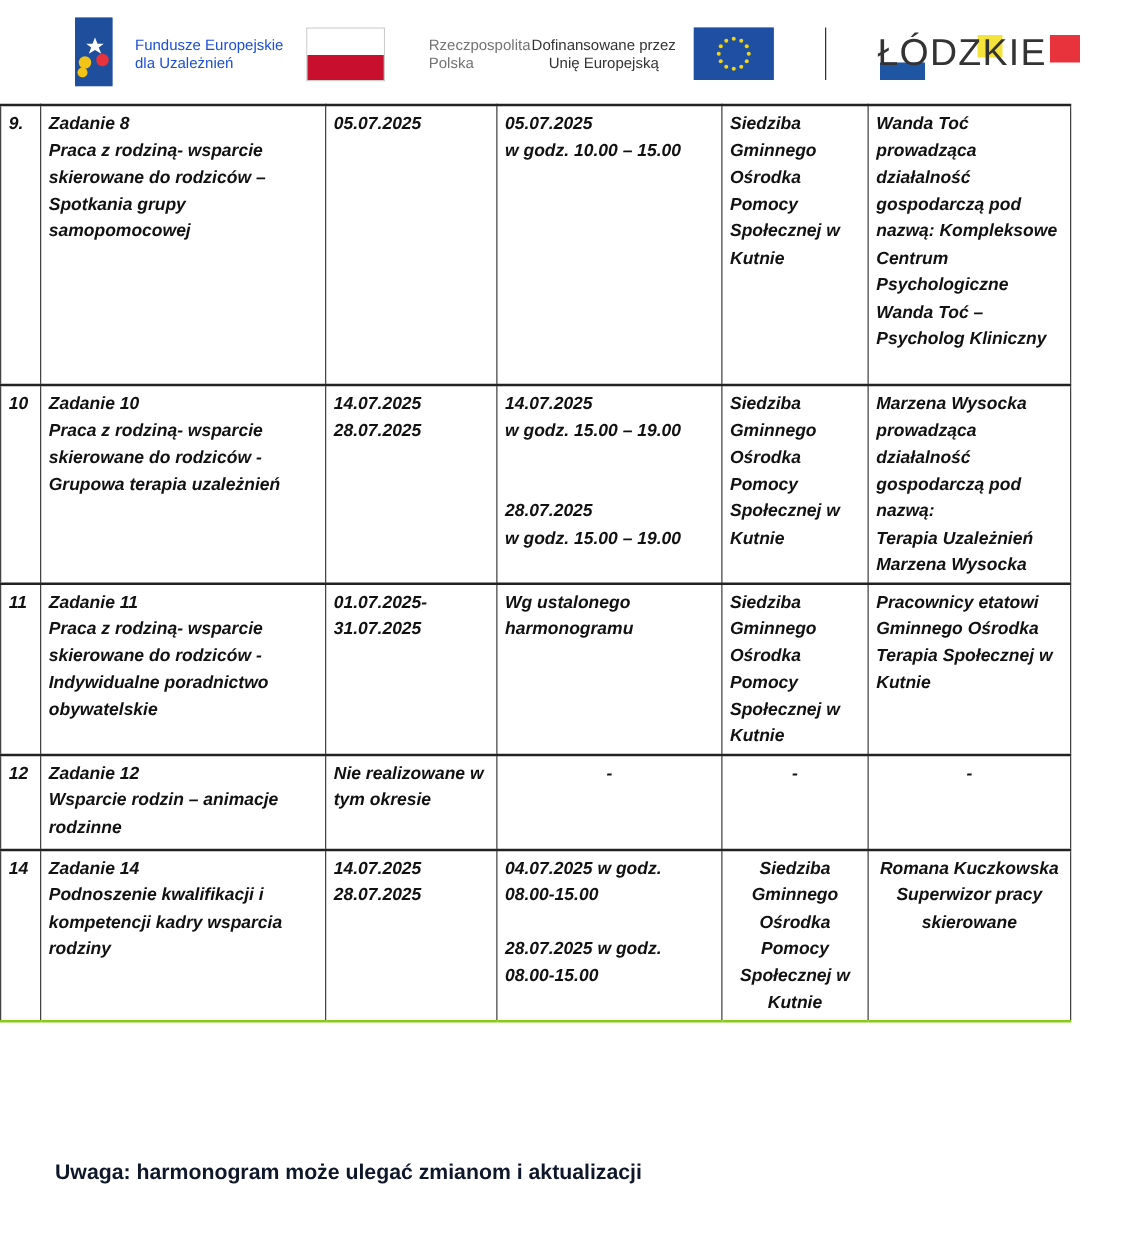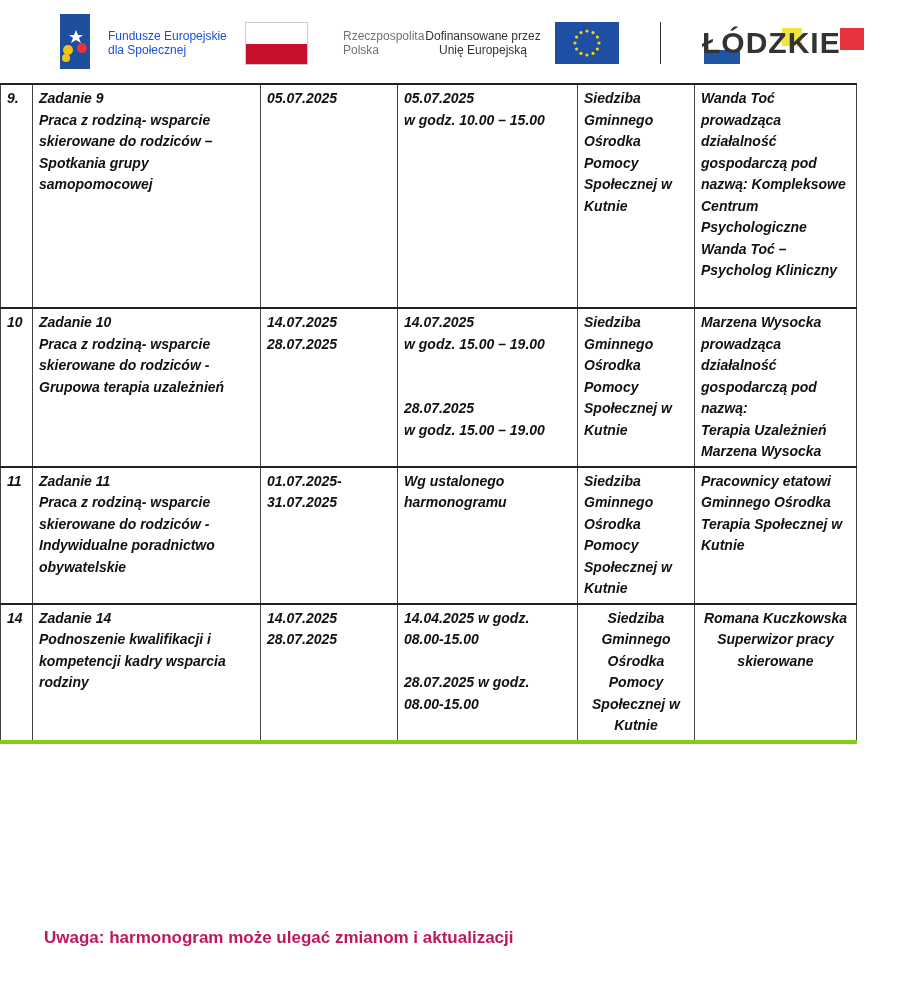--- a/index.html
+++ b/index.html
@@ -14,48 +14,48 @@
   .pl-flag .white { height:50%; background:#fff; }
   .pl-flag .red { height:50%; background:#c8102e; }
   .pl-text { position:absolute; left:318px; top:29px; font-size:12px; line-height:14px; color:#737373;margin-left:25px; }
   .eu-text { position:absolute; left:420px; top:29px; width:126px; font-size:12px; line-height:14px; color:#333; text-align:center; }
   .eu-flag { position:absolute; left:555px; top:22px; width:64px; height:42px; background:#1f4fa3; }
   .sep { position:absolute; left:660px; top:22px; width:1px; height:42px; background:#333; }
   .lodz { position:absolute; left:700px; top:22px; width:165px; height:45px; }
   .lodz .blue { position:absolute; left:4px; top:28px; width:36px; height:14px; background:#1f56a3; }
   .lodz .yellow { position:absolute; left:82px; top:6px; width:20px; height:18px; background:#f3e33a; }
   .lodz .red { position:absolute; left:140px; top:6px; width:24px; height:22px; background:#e8323c; }
-  .lodz .word { position:absolute; left:2px; top:4px; font-size:30px; letter-spacing:1px; color:#333; font-family:"Liberation Sans", sans-serif; font-weight:bold; }
+  .lodz .word { position:absolute; left:2px; top:4px; font-size:30px; letter-spacing:1px; color:#333; font-family:"Liberation Sans", sans-serif; font-weight:normal; }
 
   
   table.sched { position:absolute; left:0; top:83px; border-collapse:collapse; table-layout:fixed; width:856px; }
   table.sched td { border:1px solid #444; vertical-align:top; padding:3px 6px 3px 6px;
                    font-style:italic; font-weight:bold; font-size:14px; line-height:21.5px; white-space:pre-line; }
   table.sched tr { border-top:2px solid #222; }
-  table.sched tr:last-child td { border-bottom:4px solid #84cc16; }
+  table.sched tr:last-child td { border-bottom:2px solid #84cc16; }
   td.c-center { text-align:center; }
 
-  .note { position:absolute; left:44px; top:928px; font-size:17px; font-weight:bold; color:#be185d; }
+  .note { position:absolute; left:44px; top:928px; font-size:17px; font-weight:bold; color:#0f172a; }
 </style>
 </head>
 <body>
 
 <div class="logos">
   <div class="fe-logo">
     <svg width="30" height="55" viewBox="0 0 30 55">
       <rect width="30" height="55" fill="#1f4e9c"></rect>
       <polygon points="16,16 18,21 23,21 19,24 21,29 16,26 11,29 13,24 9,21 14,21" fill="#fff"></polygon>
       <circle cx="8" cy="36" r="5" fill="#f3c318"></circle>
       <circle cx="22" cy="34" r="5" fill="#e8323c"></circle>
       <circle cx="6" cy="44" r="4" fill="#f3c318"></circle>
     </svg>
   </div>
   <div class="fe-text">
     <div>Fundusze Europejskie</div>
-    <div>dla Społecznej</div>
+    <div>dla Uzależnień</div>
   </div>
 
   <div class="pl-flag">
     <div class="white"></div>
       <div class="red"></div>
   </div>
   <div class="pl-text">
     <div>Rzeczpospolita</div>
     <div>Polska</div>
   </div>
@@ -99,21 +99,21 @@
     <col style="width:32px">
       <col style="width:228px">
       <col style="width:137px">
     <col style="width:180px">
       <col style="width:117px">
       <col style="width:162px">
   </colgroup>
   <tbody>
     <tr style="height:224px">
       <td>9.</td>
-      <td>Zadanie 9
+      <td>Zadanie 8
 Praca z rodziną- wsparcie skierowane do rodziców  – Spotkania grupy samopomocowej</td>
       <td>05.07.2025</td>
       <td>05.07.2025
 w godz. 10.00 – 15.00</td>
       <td>Siedziba Gminnego Ośrodka Pomocy Społecznej w Kutnie</td>
       <td>Wanda Toć prowadząca działalność gospodarczą pod nazwą: Kompleksowe Centrum Psychologiczne Wanda Toć – Psycholog Kliniczny</td>
     </tr>
     <tr style="height:152px">
       <td>10</td>
       <td>Zadanie 10
@@ -133,27 +133,36 @@
     <tr style="height:129px">
       <td>11</td>
       <td>Zadanie 11
 Praca z rodziną- wsparcie skierowane do rodziców  - Indywidualne poradnictwo obywatelskie</td>
       <td>01.07.2025-
 31.07.2025</td>
       <td>Wg ustalonego harmonogramu</td>
       <td>Siedziba Gminnego Ośrodka Pomocy Społecznej w Kutnie</td>
       <td>Pracownicy etatowi Gminnego Ośrodka Terapia Społecznej w Kutnie</td>
     </tr>
+    <tr style="height:76px">
+      <td>12</td>
+      <td>Zadanie 12
+Wsparcie rodzin – animacje rodzinne</td>
+      <td>Nie realizowane w tym okresie</td>
+      <td class="c-center">-</td>
+      <td class="c-center">-</td>
+      <td class="c-center">-</td>
+    </tr>
     <tr style="height:131px">
       <td>14</td>
       <td>Zadanie 14
 Podnoszenie kwalifikacji i kompetencji kadry wsparcia rodziny</td>
       <td>14.07.2025
 28.07.2025</td>
-      <td>14.04.2025 w godz. 08.00-15.00
+      <td>04.07.2025 w godz. 08.00-15.00
 
 28.07.2025 w godz. 08.00-15.00</td>
       <td class="c-center">Siedziba Gminnego Ośrodka Pomocy Społecznej w Kutnie</td>
       <td class="c-center">Romana Kuczkowska Superwizor pracy skierowane</td>
     </tr>
   </tbody>
 </table>
 
 <div class="note">Uwaga: harmonogram może ulegać zmianom i aktualizacji</div>
 

